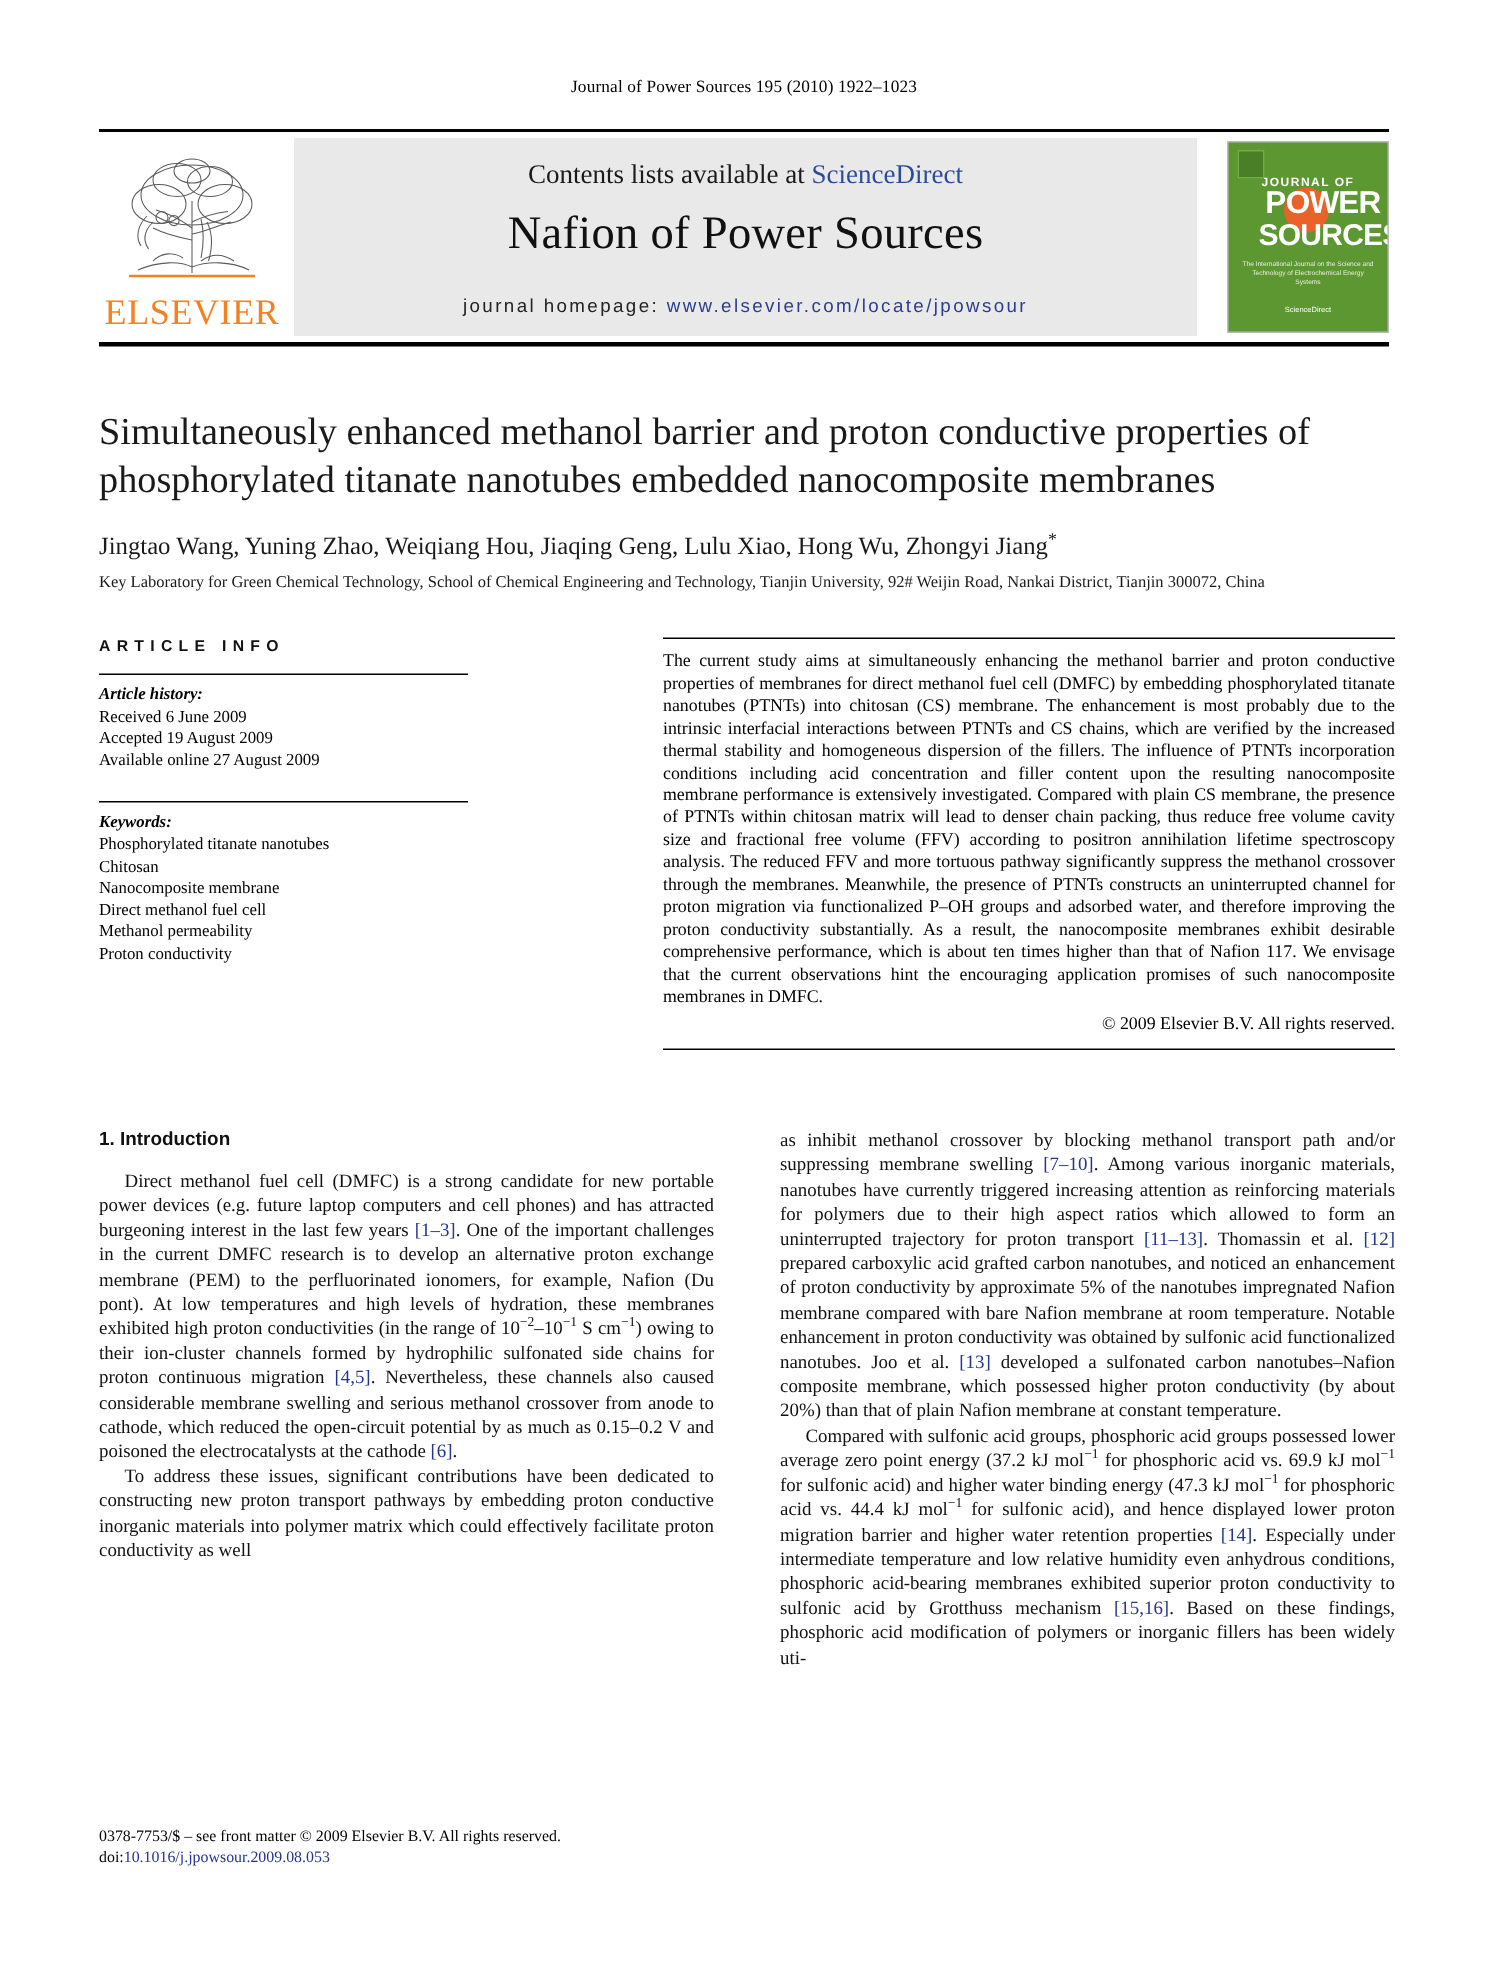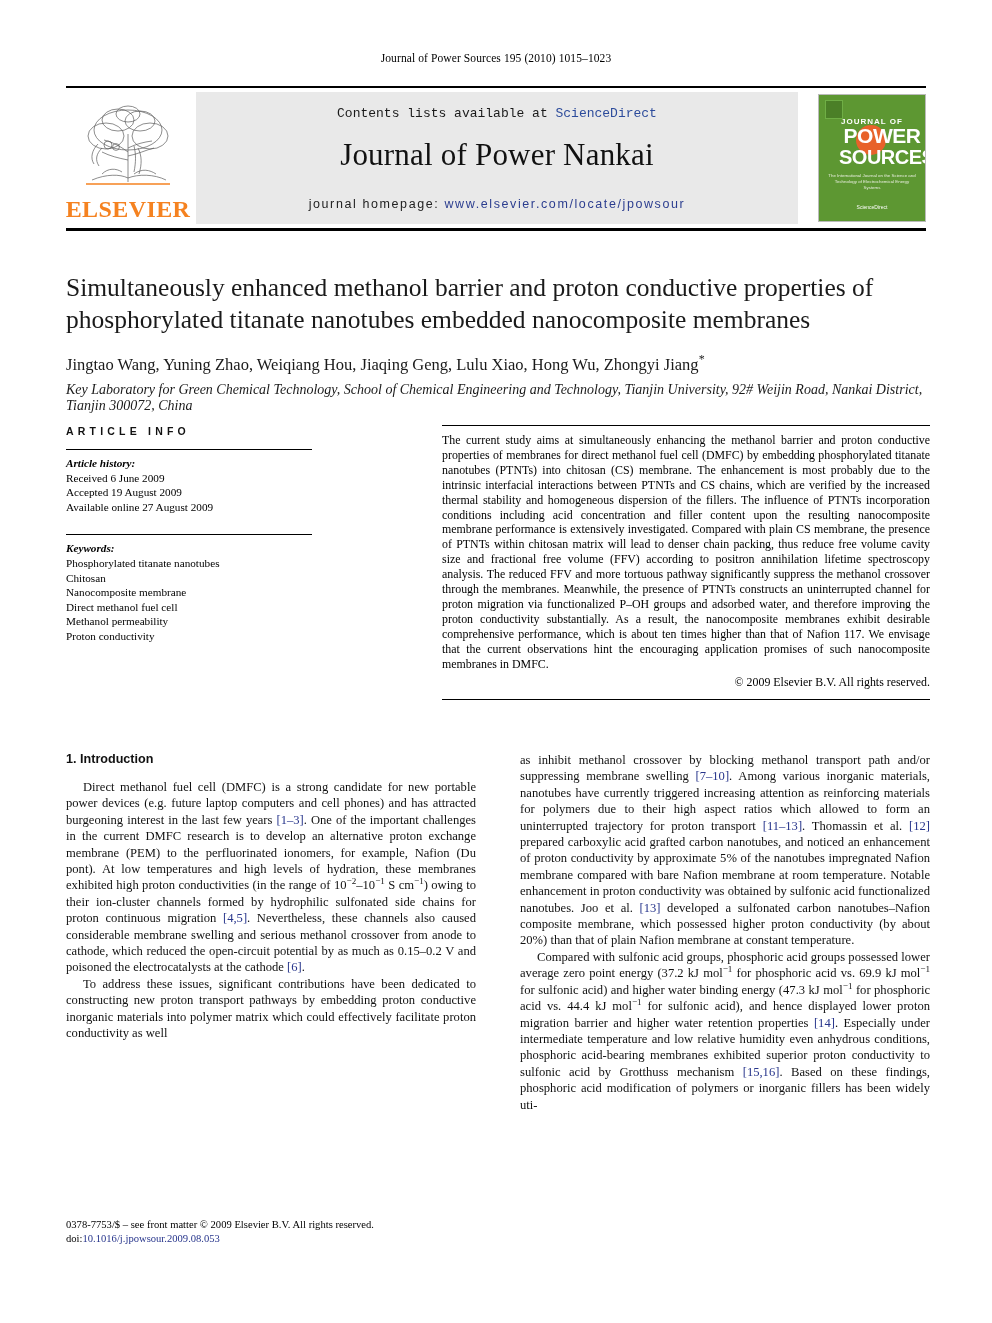--- a/index.html
+++ b/index.html
@@ -62,34 +62,34 @@
     padding-bottom: 2px;
     box-sizing: border-box;
   }
   .elsevier-tree { width: 112px; height: 96px; display:block; }
   .elsevier-word {
     color: #F58220;
     font-family: "Liberation Serif", serif;
     font-size: 24px;
     letter-spacing: 0.4px;
     line-height: 26px;
-    font-weight: 700;
+    font-weight: 400;
   }
   .center-band {
     flex: 1 1 auto;
     background: #e9e9e9;
     position: relative;
     margin: 0 10px 0 6px;
   }
   .contents-line {
     position: absolute;
     top: 14px; left: 0; right: 0;
     text-align: center;
-    font-family: Liberation Mono, monospace;
-    font-size: 13px;
+    font-family: Liberation Serif, serif;
+    font-size: 18px;
     color: #1a1a1a;
   }
   .sciencedirect { color: #2c4b9b; }
   .journal-title {
     position: absolute;
     top: 45px; left: 0; right: 0;
     text-align: center;
     font-family: "Liberation Serif", serif;
     font-size: 31px;
     color: #111;
@@ -183,22 +183,21 @@
   .authors {
     margin-top: 16px;
     font-family: "Liberation Serif", serif;
     font-size: 16.5px;
     color: #1a1a1a;
   }
   .authors .star { font-size: 12px; vertical-align: super; }
   .affil {
     margin-top: 7px;
     font-family: "Liberation Serif", serif;
-    font-style: italic;
-    font-size: 14px;
+    font-size: 11px;
     color: #1a1a1a;
   }
 
   
   .infoabs { position: absolute; left: 66px; top: 425px; width: 864px; }
   .ia-row { display: flex; gap: 48px; }
   .col-info { width: 246px; flex: 0 0 246px; }
   .col-gap  { width: 34px; flex: 0 0 34px; }
   .col-abs  { flex: 1 1 auto; }
 
@@ -292,21 +291,21 @@
   }
   .doi-link { color: #26348b; }
 
   sup { font-size: 0.72em; vertical-align: super; line-height: 0; }
 </style>
 </head>
 <body>
 
 <div class="page">
 
-  <div class="runhead">Journal of Power Sources 195 (2010) 1015–1023</div>
+  <div class="runhead">Journal of Power Sources 195 (2010) 1922–1023</div>
 
   <div class="masthead">
     <div class="masthead-inner">
 
       <div class="elsevier-logo">
         <svg class="elsevier-tree" viewBox="0 0 112 96">
           <g stroke="#5b5b5b" stroke-width="0.7" fill="none">
             <path d="M56 82 L56 34"></path>
             <path d="M56 52 C48 46 40 42 32 40"></path>
             <path d="M56 48 C64 44 72 42 80 41"></path>
@@ -330,21 +329,21 @@
           </g>
           <line x1="14" y1="84" x2="98" y2="84" stroke="#F58220" stroke-width="1.6"></line>
         </svg>
         <div class="elsevier-word">ELSEVIER</div>
       </div>
 
       <div class="center-band">
         <div class="contents-line">
           <span>Contents lists available at </span><span class="sciencedirect">ScienceDirect</span>
         </div>
-        <div class="journal-title">Journal of Power Nankai</div>
+        <div class="journal-title">Nafion of Power Sources</div>
         <div class="homepage-line">
           <span>journal homepage: </span><span class="homepage-url">www.elsevier.com/locate/jpowsour</span>
         </div>
       </div>
 
       <div class="cover-thumb">
         <div class="cover-img">
           <div class="cv-els"></div>
           <div class="cv-jof">JOURNAL OF</div>
           <div class="cv-sun"></div>

